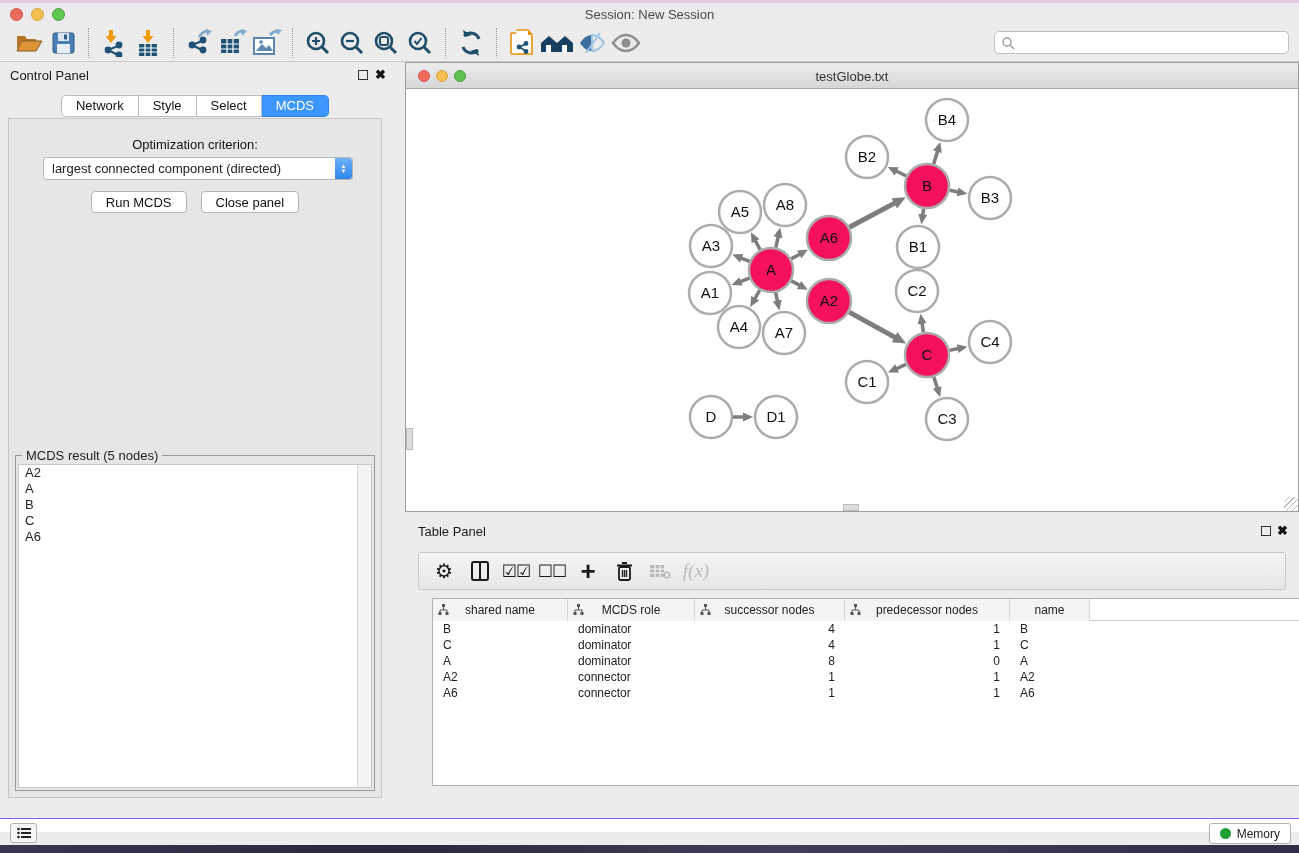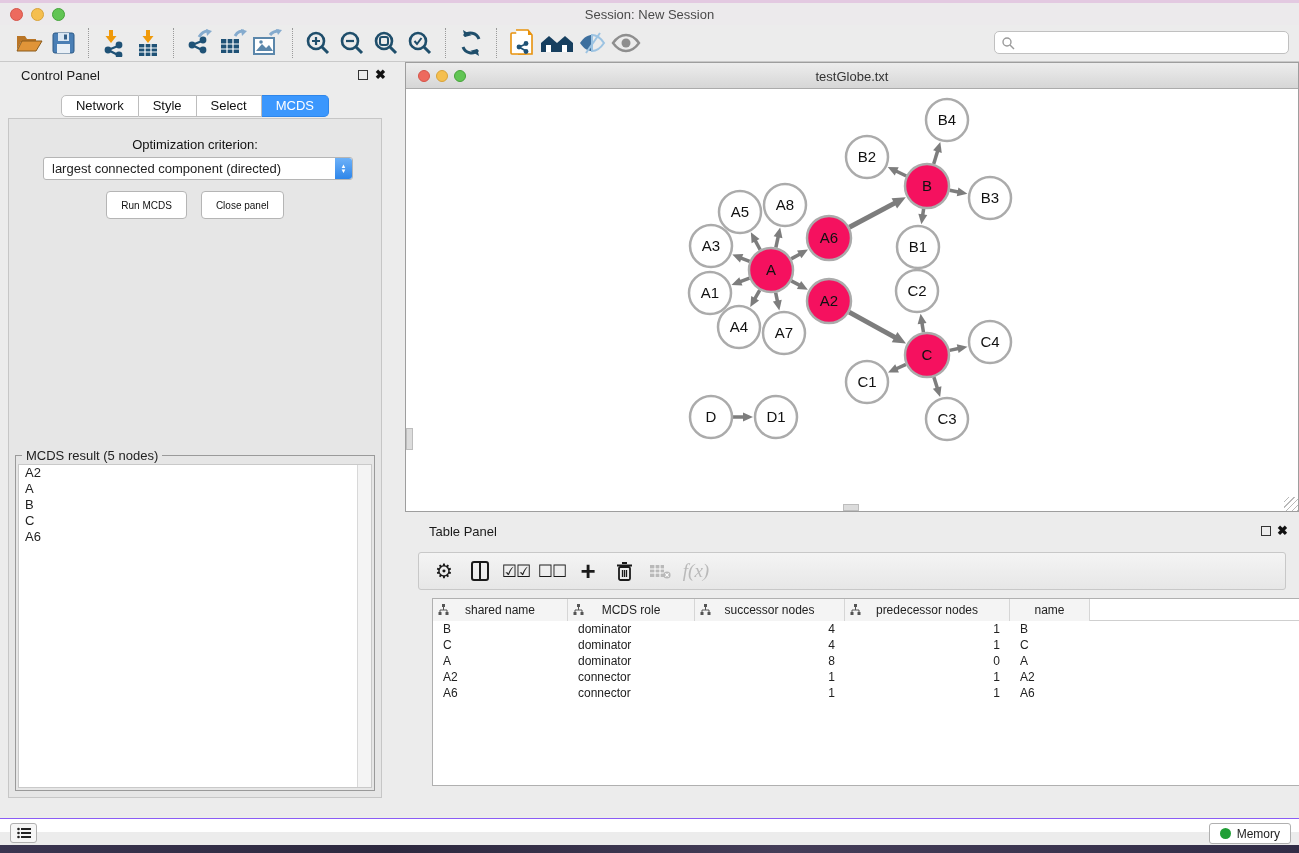--- a/index.html
+++ b/index.html
@@ -16,36 +16,36 @@
   .titletext { position:absolute; left:0; right:0; top:4px; text-align:center; color:#4a4a4a; font-size:13px; }
   
   .toolbar { position:absolute; left:0; top:25px; width:100%; height:37px; background:#ececec; border-bottom:1px solid #c9c9c9; display:flex; align-items:center; padding-left:12px; }
   .tbtn { height:32px; min-width:34px; display:flex; align-items:center; justify-content:center; cursor:pointer; }
   .tsep { width:1px; height:30px; margin:0 8px; border-left:1px dotted #9a9a9a; }
   .searchbox { position:absolute; right:10px; top:6px; width:295px; height:23px; background:#fff; border:1px solid #c0c0c0; border-radius:5px; display:flex; align-items:center; padding-left:6px; }
   .searchbox input { border:none; outline:none; flex:1; font-size:12px; background:transparent; font-family:"Liberation Sans",sans-serif; }
   
   .cpanel { position:absolute; left:0; top:62px; width:390px; height:750px; background:#ececec; }
   .panel-head { position:relative; height:26px; }
-  .panel-title { position:absolute; left:10px; top:6px; font-size:13px; color:#1a1a1a;margin-left:11px; }
+  .panel-title { position:absolute; left:10px; top:6px; font-size:13px; color:#1a1a1a; }
   .float-ic { position:absolute; width:10px; height:10px; border:1.5px solid #333; top:8px; cursor:pointer; }
   .close-ic { position:absolute; top:5px; font-size:13px; color:#111; cursor:pointer; font-weight:bold; }
   .cp-tabs { position:absolute; left:0; top:33px; width:100%; display:flex; justify-content:center; }
   .seg { height:22px; line-height:20px; padding:0 14px; background:#fff; border:1px solid #bdbdbd; border-left:none; font-size:13px; color:#111; cursor:pointer; }
   .seg:first-child { border-left:1px solid #bdbdbd; border-radius:5px 0 0 5px; }
   .seg:last-child { border-radius:0 5px 5px 0; }
   .seg.active { background:#3b97fd; border-color:#2e86ea; color:#fff; }
   .cp-inner { position:absolute; left:8px; top:56px; width:374px; height:680px; background:#e6e6e6; border:1px solid #c6c6c6; }
   .opt-label { position:absolute; left:0; width:100%; top:18px; text-align:center; font-size:13px; color:#111; }
   .dropdown { position:absolute; left:34px; top:38px; width:310px; height:23px; background:#fff; border:1px solid #b5b5b5; border-radius:3px; display:flex; align-items:center; cursor:pointer; }
   .dropdown .dtext { flex:1; padding-left:8px; font-size:13px; white-space:nowrap; overflow:hidden; }
   .stepper { width:17px; height:21px; background:linear-gradient(#6db1f8,#2e86ea); border-radius:0 3px 3px 0; display:flex; flex-direction:column; align-items:center; justify-content:center; color:#fff; }
   .stepper span { font-size:6px; line-height:5px; }
   .cp-buttons { position:absolute; left:0; width:100%; top:72px; display:flex; justify-content:center; gap:14px; }
-  .macbtn { height:28px; padding:0 14px; background:#fff; border:1px solid #b5b5b5; border-radius:4px; font-size:10px; color:#111; cursor:pointer; font-family:"Liberation Sans",sans-serif; }
+  .macbtn { height:22px; padding:0 14px; background:#fff; border:1px solid #b5b5b5; border-radius:4px; font-size:13px; color:#111; cursor:pointer; font-family:"Liberation Sans",sans-serif; }
   .result-box { position:absolute; left:6px; top:336px; width:360px; height:336px; border:1px solid #9a9a9a; background:#e6e6e6; }
   .result-legend { position:absolute; left:6px; top:-8px; background:#e6e6e6; padding:0 4px; font-size:13px; }
   .result-list { position:absolute; left:2px; top:8px; right:2px; bottom:2px; background:#fff; border:1px solid #c9c9c9; overflow:hidden; }
   .result-scroll { position:absolute; right:0; top:0; bottom:0; width:14px; background:#f4f4f4; border-left:1px solid #d8d8d8; }
   .result-item { padding:0 6px; height:16px; line-height:16px; font-size:13px; cursor:default; }
   
   .netwin { position:absolute; left:405px; top:62px; width:894px; height:450px; border:1px solid #9e9e9e; background:#fff; }
   .netwin-title { position:relative; height:26px; background:linear-gradient(#ededed,#d6d6d6); border-bottom:1px solid #ababab; }
   .netwin-title .lights { top:7px; left:12px; gap:6px; }
   .netwin-title .light { width:12px; height:12px; }

